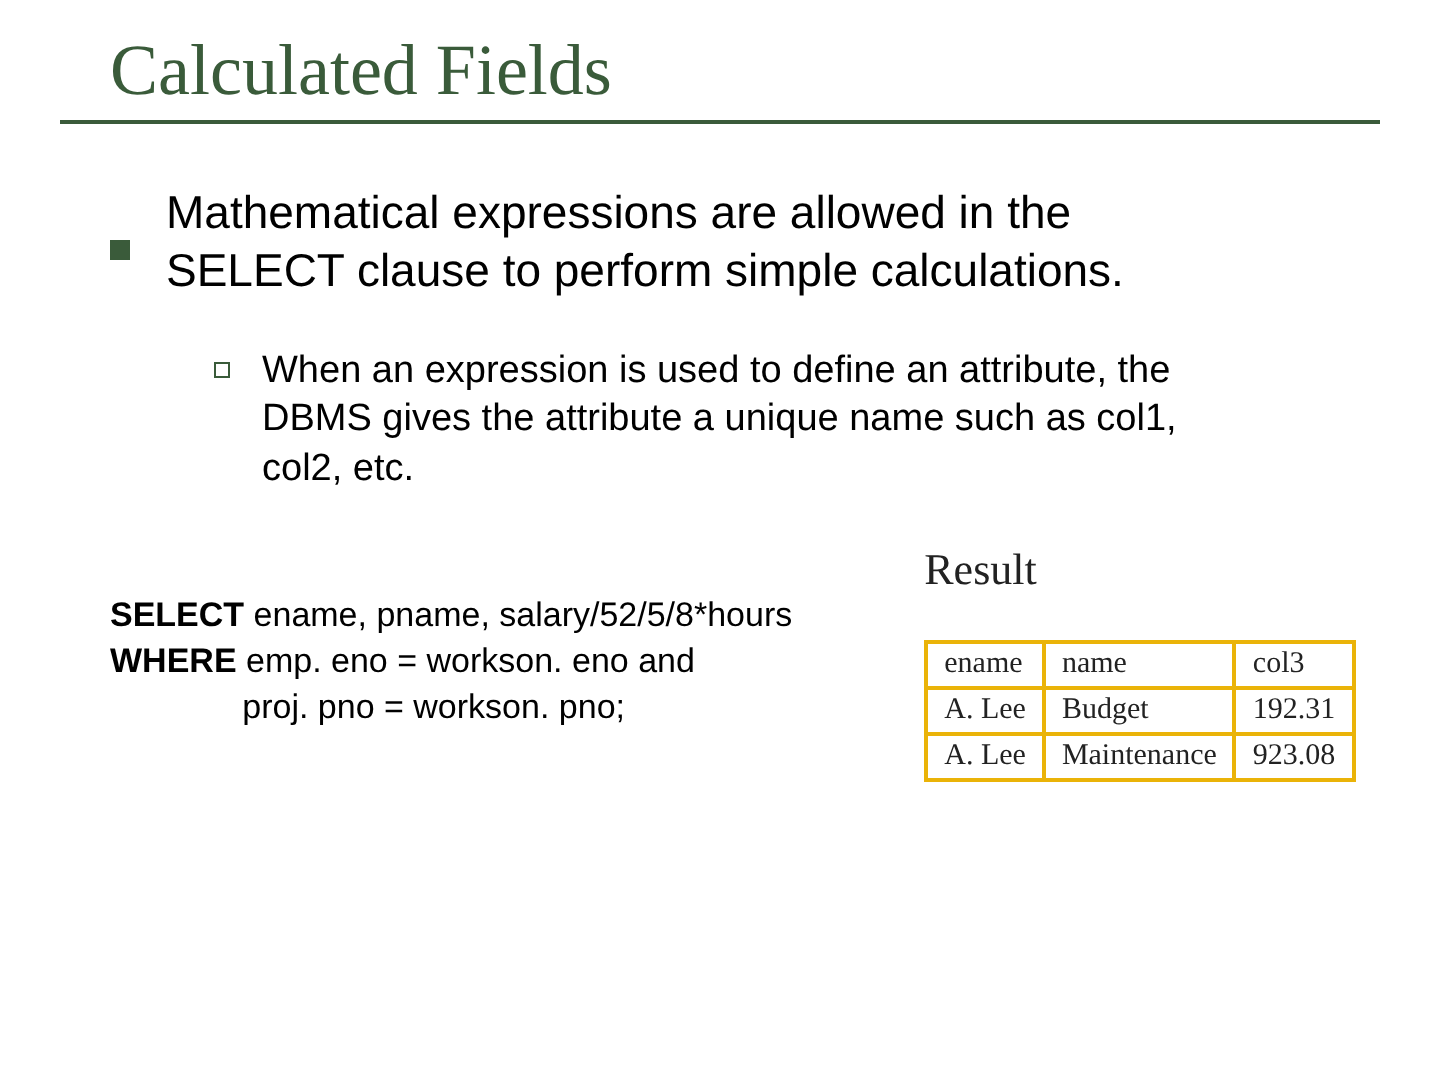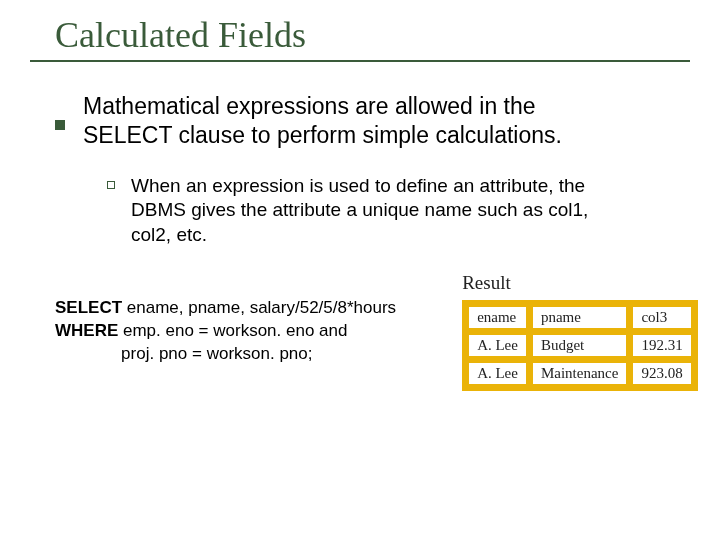--- a/index.html
+++ b/index.html
@@ -80,30 +80,30 @@
     flex: 1 1 auto;
   }
   .sql-line { white-space: pre; }
   .sql-kw { font-weight: bold; }
   .result-area {
     flex: 0 0 auto;
     margin-left: 30px;
     font-family: "Times New Roman", Times, serif;
   }
   .result-title {
-    font-size: 19px;
-    margin-bottom: 6px;
+    font-size: 22px;
+    margin-bottom: 22px;
     color: #222;
   }
   .result-table {
     border-collapse: collapse;
     font-size: 15px;
   }
   .result-table th, .result-table td {
-    border: 7px solid #eab308;
+    border: 2px solid #eab308;
     padding: 2px 8px;
     text-align: left;
     font-weight: normal;
     color: #222;
     margin-top: 48px;
   }
   .result-table th {
     font-weight: normal;
   }
 </style>
@@ -132,21 +132,21 @@
       <div class="sql-line"><span class="sql-kw">WHERE</span><span> emp. eno = workson. eno and</span></div>
       <div class="sql-line">              proj. pno = workson. pno;</div>
     </div>
 
     <div class="result-area">
       <div class="result-title">Result</div>
       <table class="result-table">
         <tbody>
             <tr>
           <th>ename</th>
-          <th>pname</th>
+          <th>name</th>
           <th>col3</th>
         </tr>
         <tr>
           <td>A. Lee</td>
           <td>Budget</td>
           <td>192.31</td>
         </tr>
         <tr>
           <td>A. Lee</td>
           <td>Maintenance</td>

